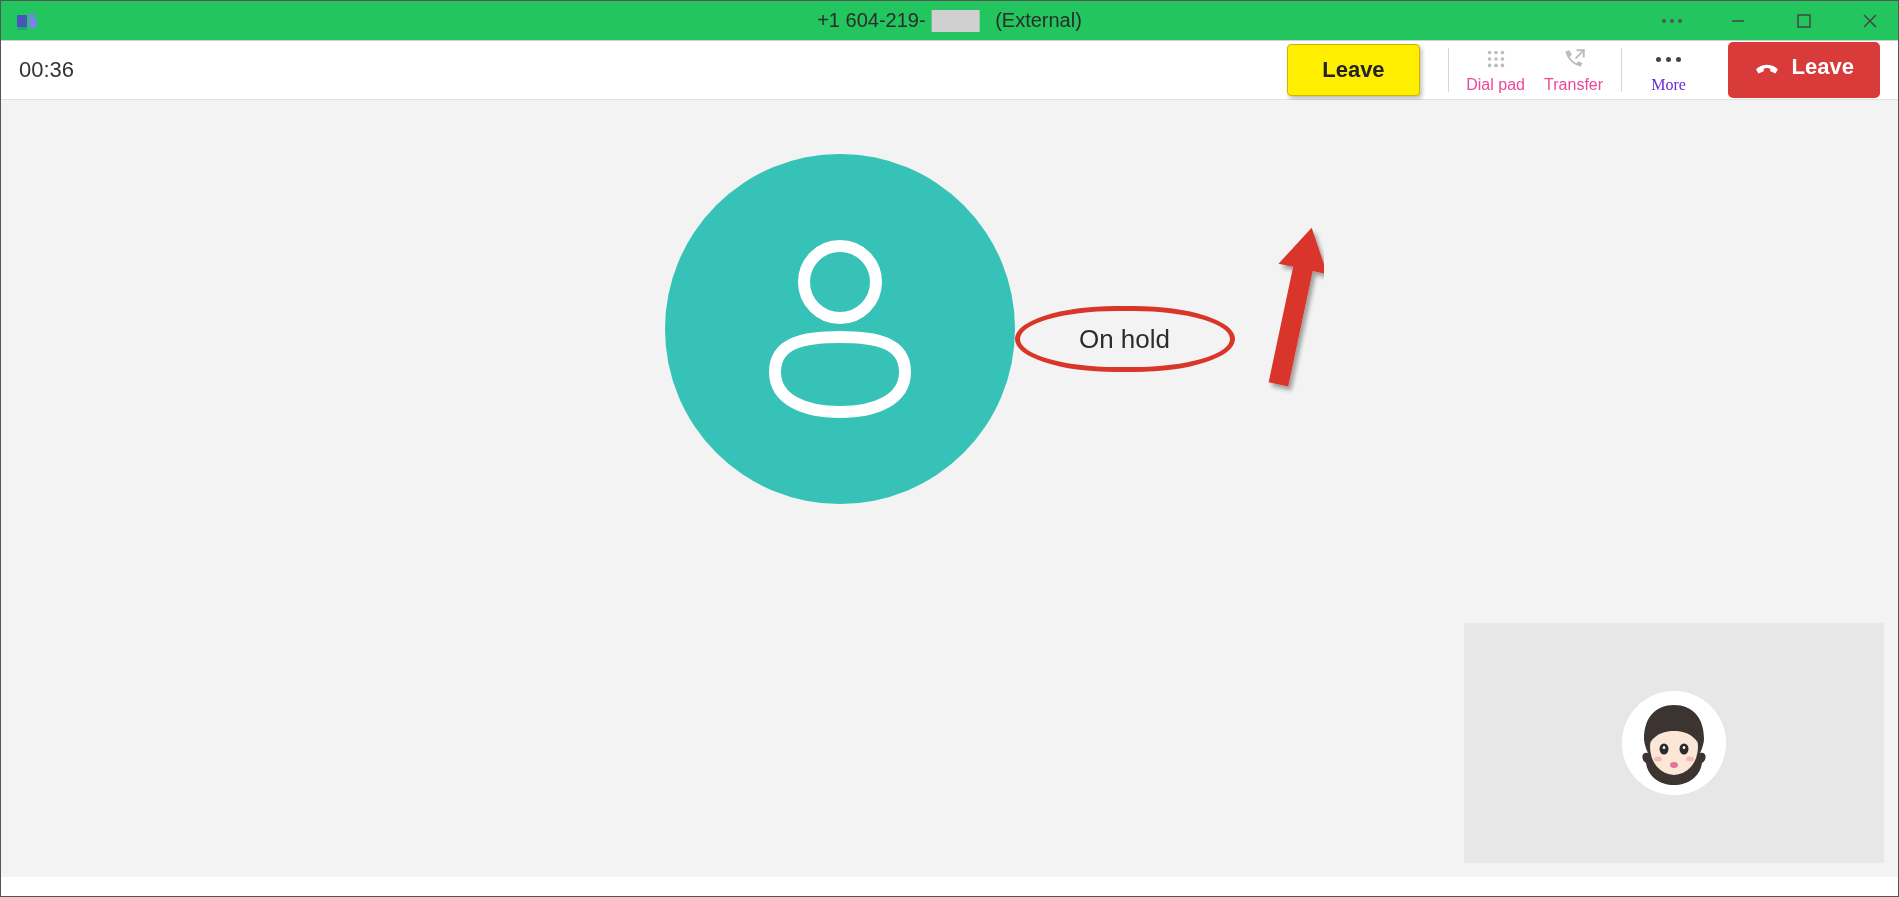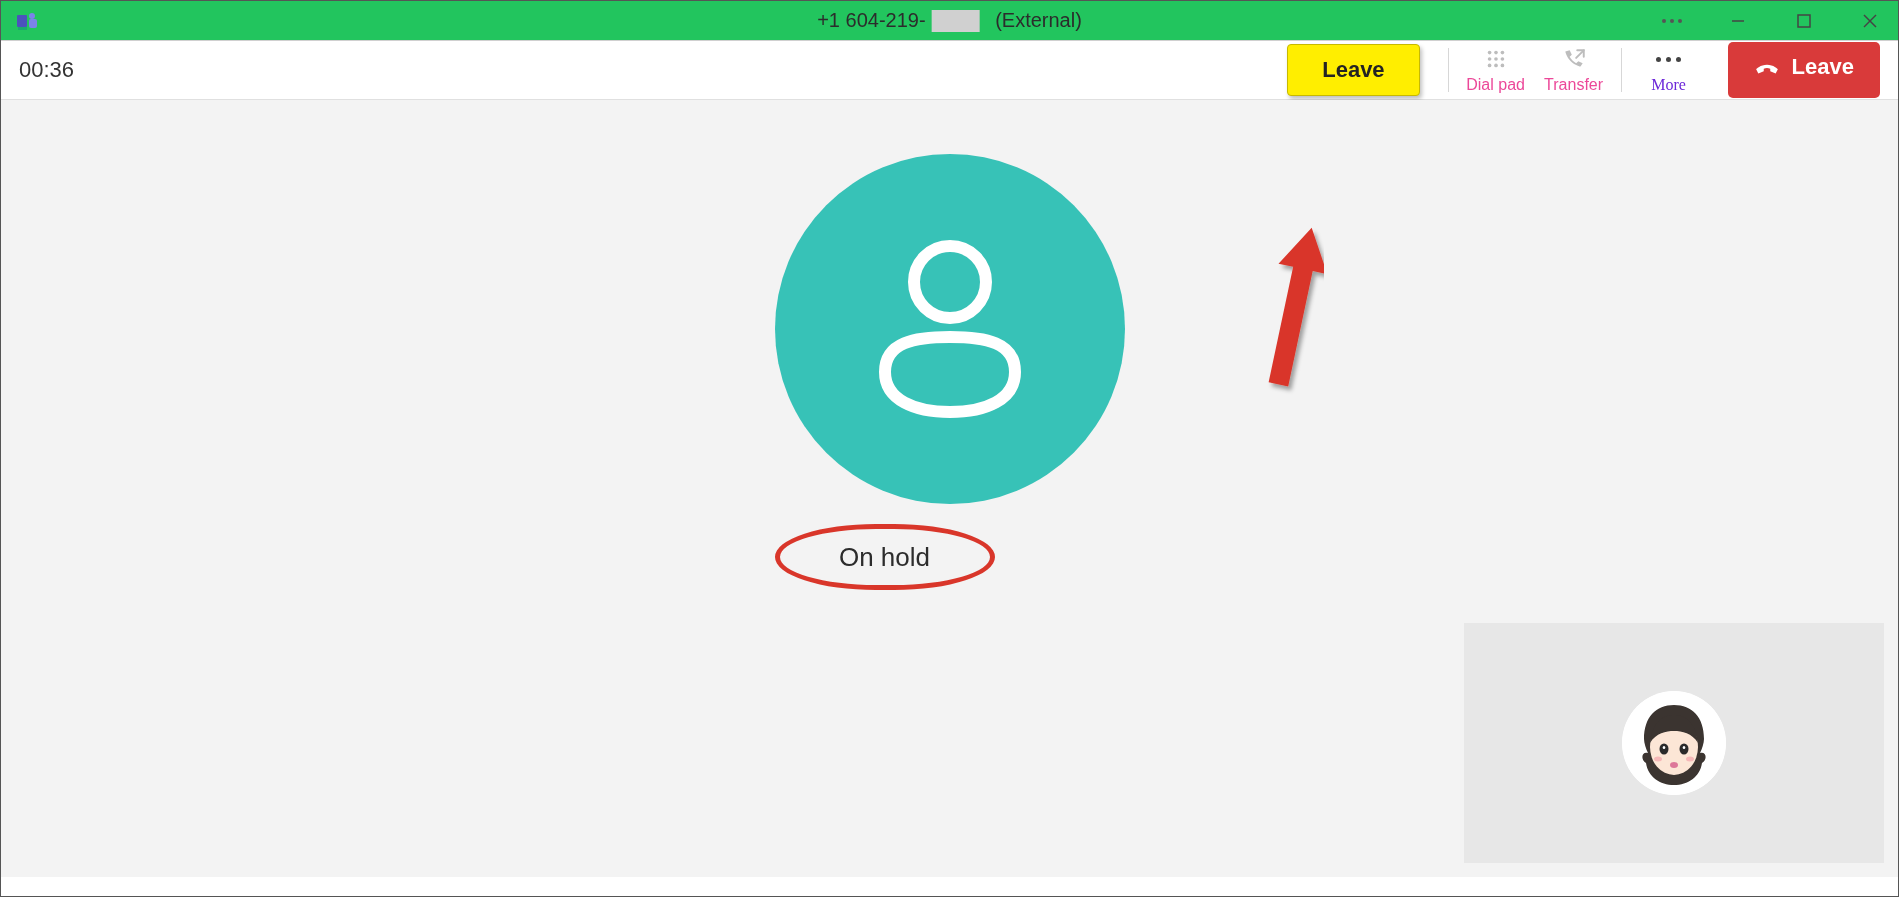--- a/index.html
+++ b/index.html
@@ -66,21 +66,21 @@
       padding: 12px 26px; border:none; border-radius:5px; cursor:pointer;
       display:flex; align-items:flex-start; gap:12px; margin-left: 20px;
     }
 
     .main-area {
       position: relative; width:100%; height: calc(100% - 118px);
       background: #f3f3f3;
     }
     .avatar-wrap {
       position:absolute; left:50%; top: 54px; transform: translateX(-50%);
-      display:flex; flex-direction:column; 
+      display:flex; align-items:center;
     }
     .avatar-circle {
       width: 350px; height:350px; border-radius:50%; background:#37c2b7;
       display:flex; align-items:center; justify-content:center;
     }
     .status-pill {
       margin-top: 20px;
       border: 5px solid #d9362a;
       border-radius: 50%/60%;
       width: 220px; height: 66px;

